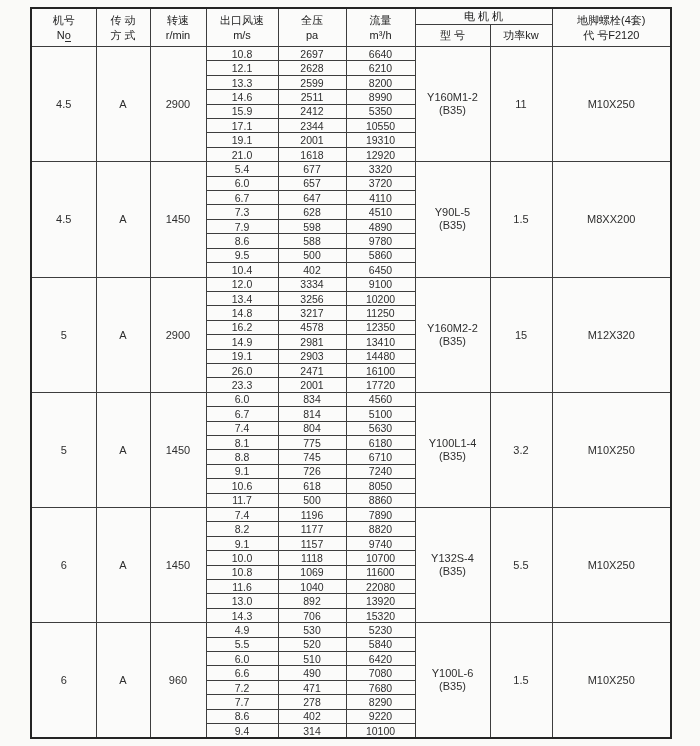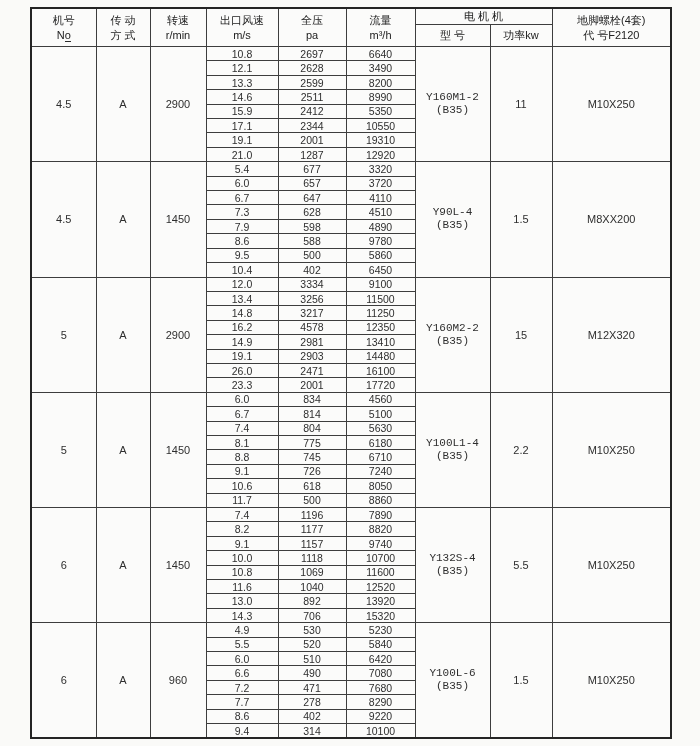--- a/index.html
+++ b/index.html
@@ -43,21 +43,21 @@
   }
   thead tr.h1{height:16px;}
   thead tr.h2{height:22px;}
   tbody tr{height:14.41px;}
   tbody td{
     font-size:10.5px;
     line-height:12px;
     color:#2e2e2e;
   }
   tbody td.grp{font-size:11px;}
-  td.motor-cell div{line-height:13px;font-family:Liberation Mono, monospace;}
+  td.motor-cell div{line-height:13px;}
   .ul{border-bottom:1px solid var(--ink);padding-bottom:0px;}
 </style>
 </head>
 <body>
 
 <div class="sheet">
   <table class="spec">
     <colgroup>
       <col style="width:65px">
         <col style="width:54px">
@@ -117,21 +117,21 @@
           <td rowspan="8" class="grp motor-cell">
             <div>Y160M1-2</div>
             <div>(B35)</div>
           </td>
           <td rowspan="8" class="grp">11</td>
           <td rowspan="8" class="grp">M10X250</td>
         </tr>
         <tr>
           <td>12.1</td>
           <td>2628</td>
-          <td>3490</td>
+          <td>6210</td>
         </tr>
         <tr>
           <td>13.3</td>
           <td>2599</td>
           <td>8200</td>
         </tr>
         <tr>
           <td>14.6</td>
           <td>2511</td>
           <td>8990</td>
@@ -146,32 +146,32 @@
           <td>2344</td>
           <td>10550</td>
         </tr>
         <tr>
           <td>19.1</td>
           <td>2001</td>
           <td>19310</td>
         </tr>
         <tr>
           <td>21.0</td>
-          <td>1287</td>
+          <td>1618</td>
           <td>12920</td>
         </tr>
         <tr>
           <td rowspan="8" class="grp">4.5</td>
           <td rowspan="8" class="grp">A</td>
           <td rowspan="8" class="grp">1450</td>
           <td>5.4</td>
           <td>677</td>
           <td>3320</td>
           <td rowspan="8" class="grp motor-cell">
-            <div>Y90L-4</div>
+            <div>Y90L-5</div>
             <div>(B35)</div>
           </td>
           <td rowspan="8" class="grp">1.5</td>
           <td rowspan="8" class="grp">M8XX200</td>
         </tr>
         <tr>
           <td>6.0</td>
           <td>657</td>
           <td>3720</td>
         </tr>
@@ -215,21 +215,21 @@
           <td rowspan="8" class="grp motor-cell">
             <div>Y160M2-2</div>
             <div>(B35)</div>
           </td>
           <td rowspan="8" class="grp">15</td>
           <td rowspan="8" class="grp">M12X320</td>
         </tr>
         <tr>
           <td>13.4</td>
           <td>3256</td>
-          <td>11500</td>
+          <td>10200</td>
         </tr>
         <tr>
           <td>14.8</td>
           <td>3217</td>
           <td>11250</td>
         </tr>
         <tr>
           <td>16.2</td>
           <td>4578</td>
           <td>12350</td>
@@ -258,21 +258,21 @@
           <td rowspan="8" class="grp">5</td>
           <td rowspan="8" class="grp">A</td>
           <td rowspan="8" class="grp">1450</td>
           <td>6.0</td>
           <td>834</td>
           <td>4560</td>
           <td rowspan="8" class="grp motor-cell">
             <div>Y100L1-4</div>
             <div>(B35)</div>
           </td>
-          <td rowspan="8" class="grp">2.2</td>
+          <td rowspan="8" class="grp">3.2</td>
           <td rowspan="8" class="grp">M10X250</td>
         </tr>
         <tr>
           <td>6.7</td>
           <td>814</td>
           <td>5100</td>
         </tr>
         <tr>
           <td>7.4</td>
           <td>804</td>
@@ -333,21 +333,21 @@
           <td>10700</td>
         </tr>
         <tr>
           <td>10.8</td>
           <td>1069</td>
           <td>11600</td>
         </tr>
         <tr>
           <td>11.6</td>
           <td>1040</td>
-          <td>12520</td>
+          <td>22080</td>
         </tr>
         <tr>
           <td>13.0</td>
           <td>892</td>
           <td>13920</td>
         </tr>
         <tr>
           <td>14.3</td>
           <td>706</td>
           <td>15320</td>

